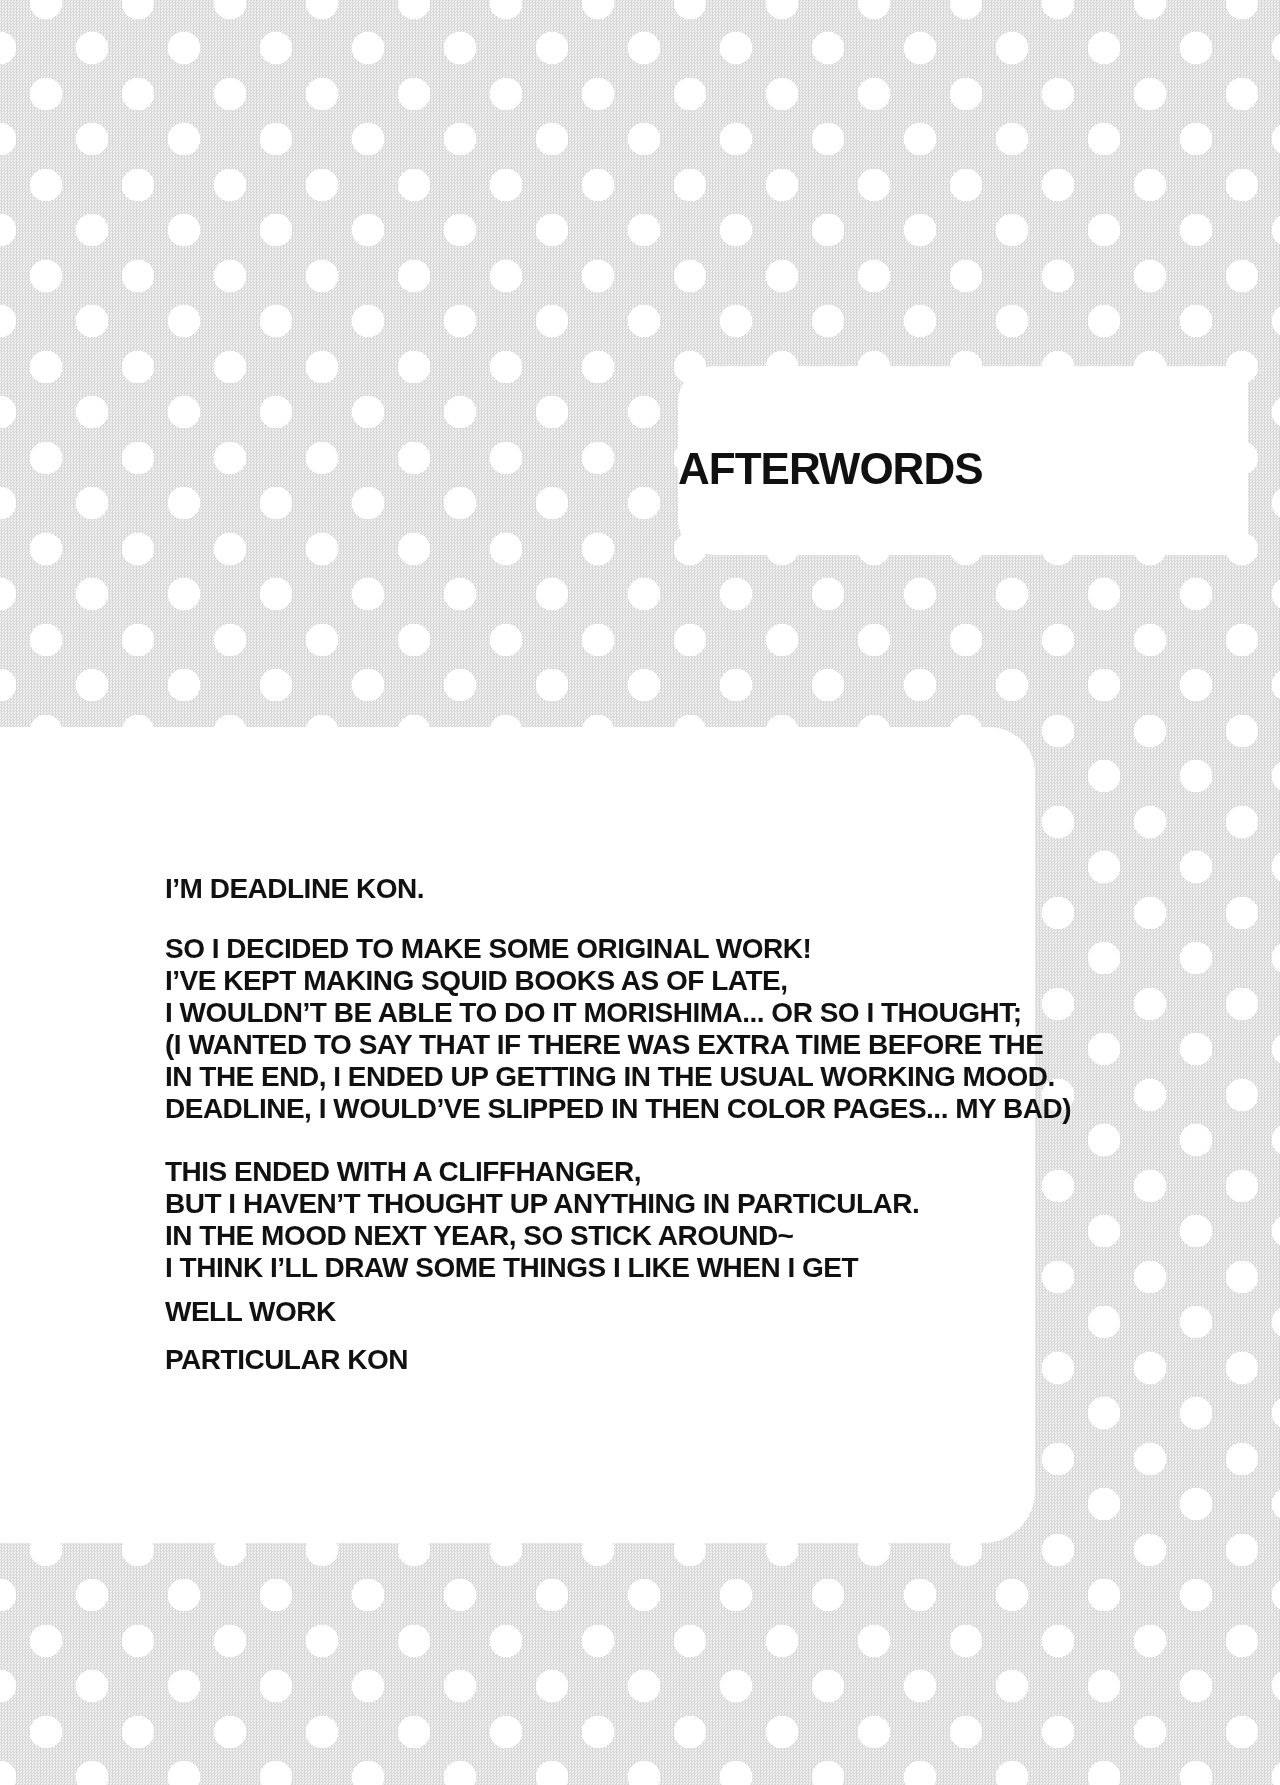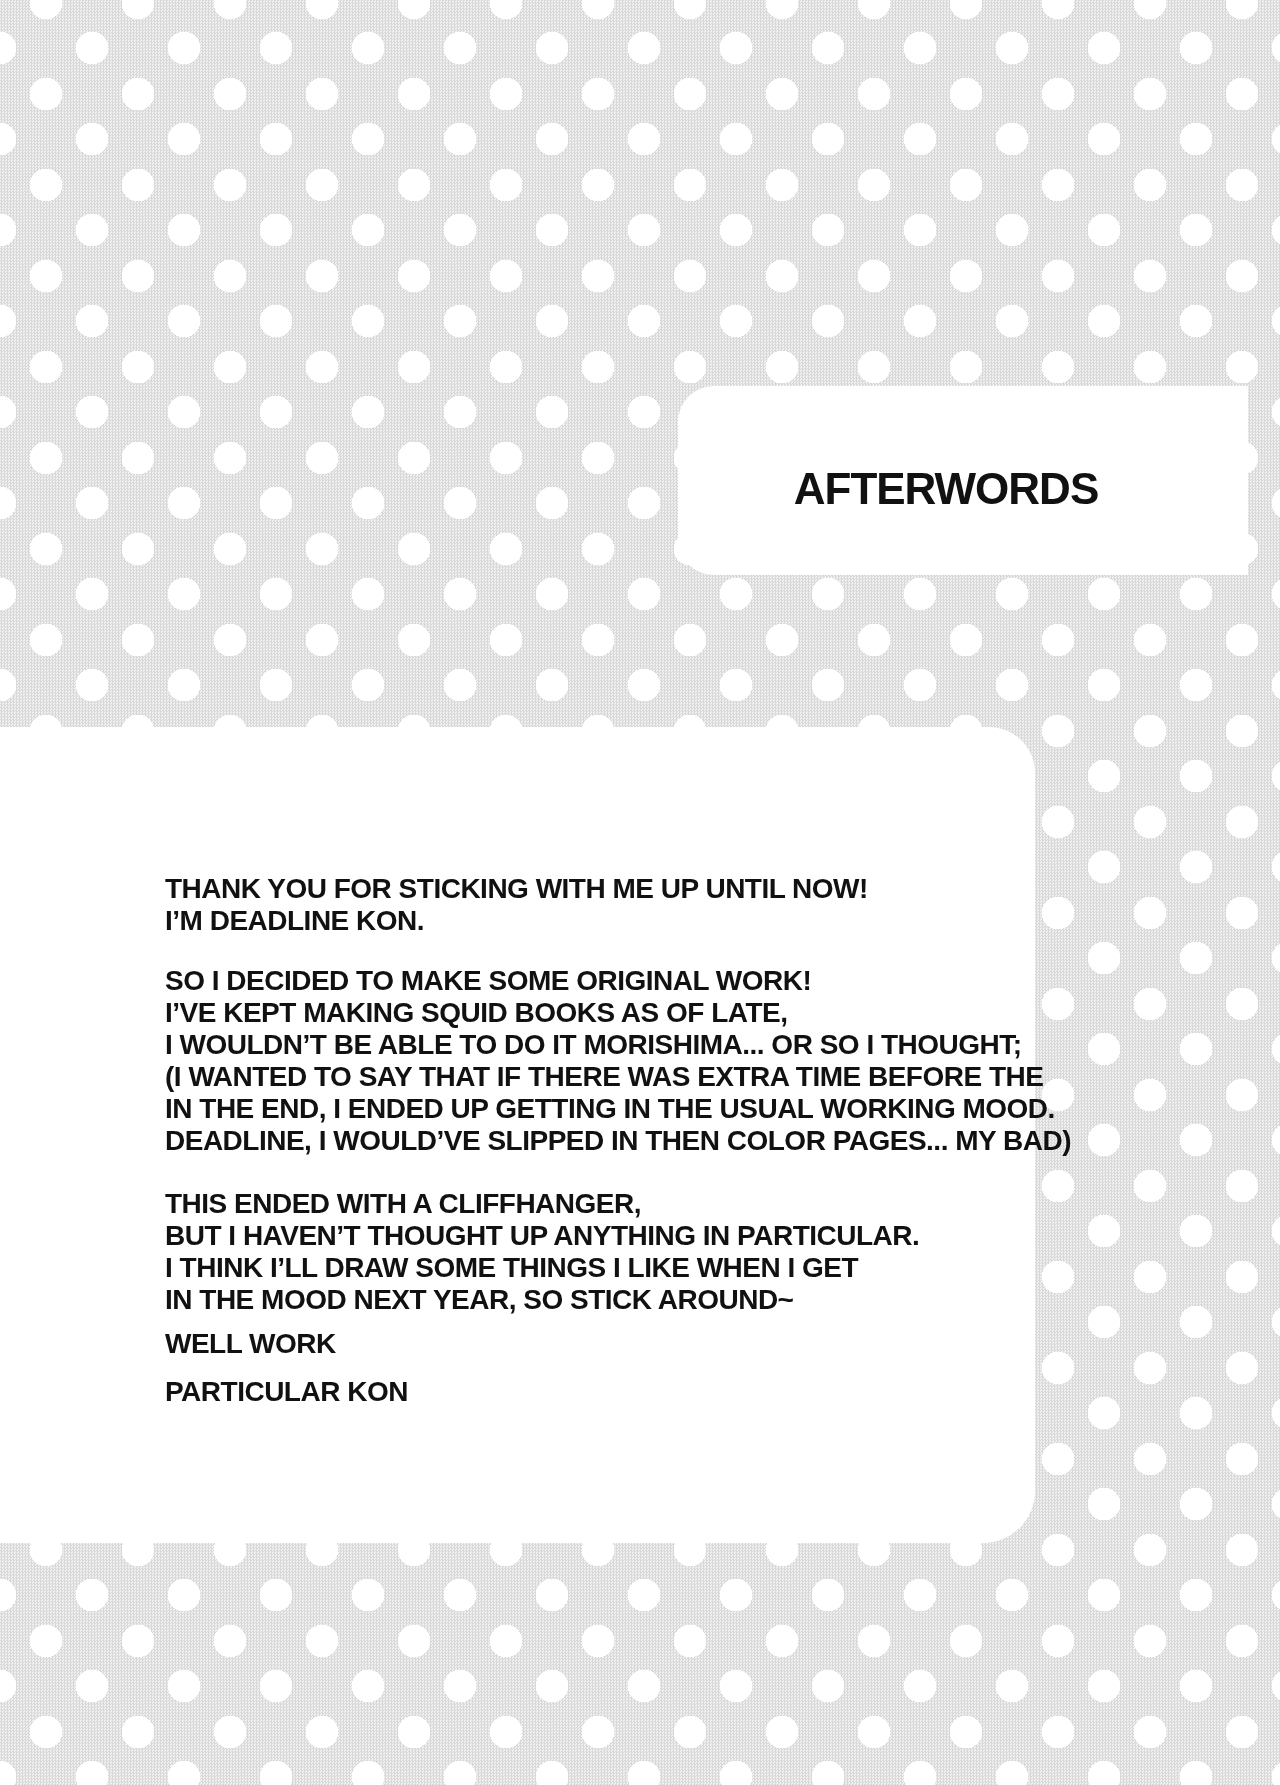--- a/index.html
+++ b/index.html
@@ -18,28 +18,27 @@
       radial-gradient(circle 16.5px at 46px 45px, #ffffff 98%, rgba(255,255,255,0) 100%),
       repeating-conic-gradient(#d8d8d8 0% 25%, #f0f0f0 0% 50%);
     background-size: 92px 91px, 92px 91px, 3px 3px;
     background-position: 0px -42px, 46px 3px, 0 0;
   }
 
   
   .title-box {
     position: absolute;
     left: 678px;
-    top: 386px;
+    top: 366px;
     width: 570px;
     height: 189px;
     background: #ffffff;
     border-radius: 36px 0 0 36px;
     display: flex;
     align-items: center;
-    justify-content: center;
   }
   .page-title {
     margin: 0;
     padding: 16px 34px 0 0;
     font-size: 44px;
     font-weight: 700;
     letter-spacing: -1px;
     color: #111111;
     white-space: nowrap;
   }
@@ -77,38 +76,37 @@
 
 <div class="page">
 
   <div class="title-box">
     <h1 class="page-title">AFTERWORDS</h1>
   </div>
 
   <div class="main-box">
 
     <p class="para para-1">
-      <span class="line" style="display:block">THANK YOU FOR STICKING WITH ME UP UNTIL NOW!</span>
       <span class="line" style="display:block">I’M DEADLINE KON.</span>
     </p>
 
     <p class="para para-2">
       <span class="line" style="display:block">SO I DECIDED TO MAKE SOME ORIGINAL WORK!</span>
       <span class="line" style="display:block">I’VE KEPT MAKING SQUID BOOKS AS OF LATE,</span>
       <span class="line" style="display:block">I WOULDN’T BE ABLE TO DO IT MORISHIMA... OR SO I THOUGHT;</span>
       <span class="line" style="display:block">(I WANTED TO SAY THAT IF THERE WAS EXTRA TIME BEFORE THE</span>
       <span class="line" style="display:block">IN THE END, I ENDED UP GETTING IN THE USUAL WORKING MOOD.</span>
       <span class="line" style="display:block">DEADLINE, I WOULD’VE SLIPPED IN THEN COLOR PAGES... MY BAD)</span>
     </p>
 
     <p class="para para-3">
       <span class="line" style="display:block">THIS ENDED WITH A CLIFFHANGER,</span>
       <span class="line" style="display:block">BUT I HAVEN’T THOUGHT UP ANYTHING IN PARTICULAR.</span>
+      <span class="line" style="display:block">IN THE MOOD NEXT YEAR, SO STICK AROUND~</span>
       <span class="line" style="display:block">I THINK I’LL DRAW SOME THINGS I LIKE WHEN I GET</span>
-      <span class="line" style="display:block">IN THE MOOD NEXT YEAR, SO STICK AROUND~</span>
     </p>
 
     <p class="para para-4">
       <span class="line" style="display:block">WELL WORK</span>
     </p>
 
     <p class="para para-5">
       <span class="line" style="display:block">PARTICULAR KON</span>
     </p>
 

